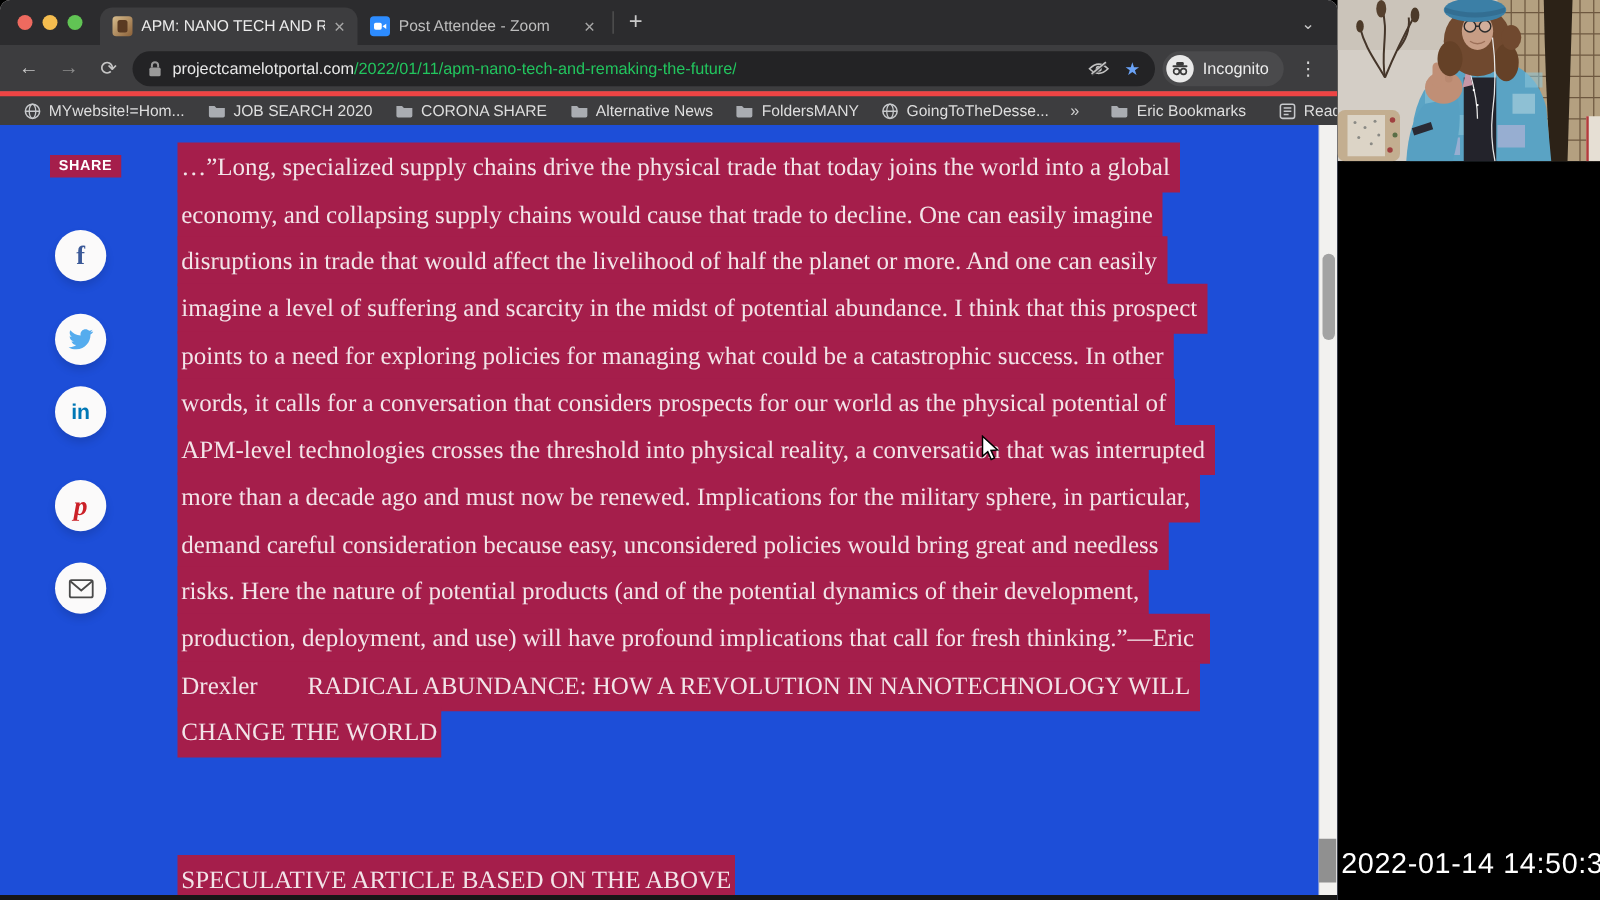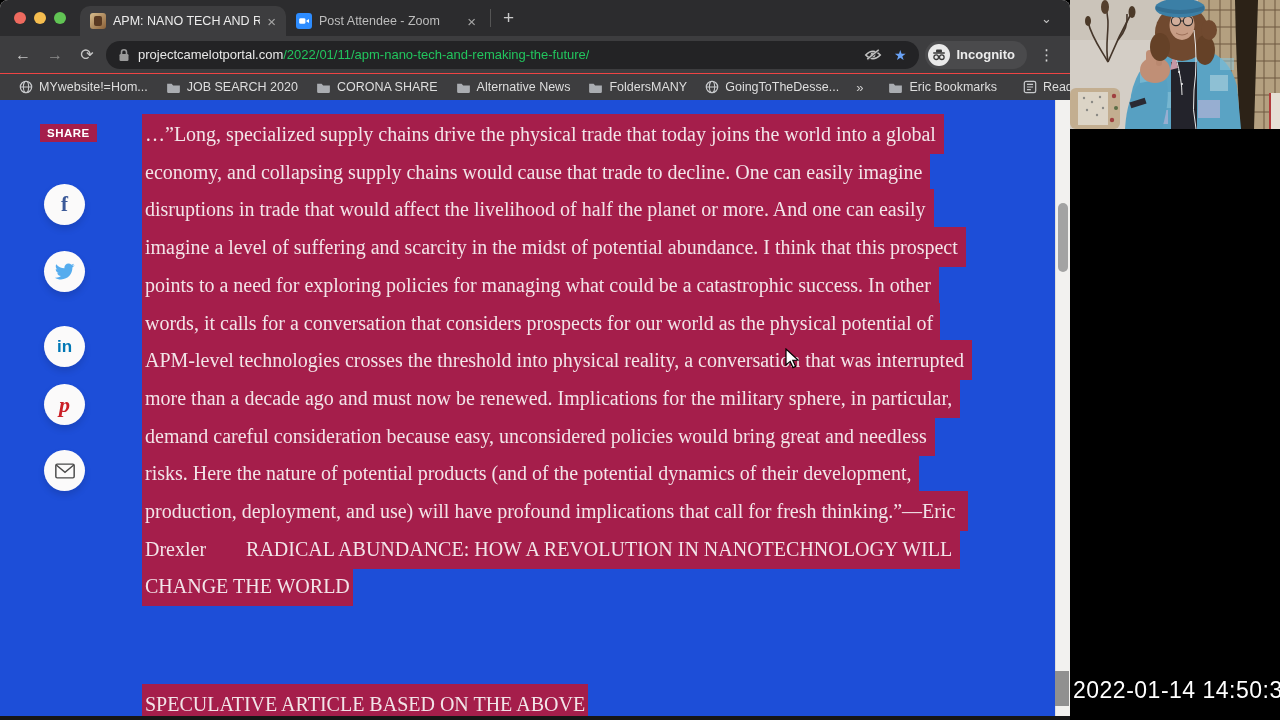--- a/index.html
+++ b/index.html
@@ -36,26 +36,26 @@
              padding:0 10px; gap:6px; flex-shrink:0; }
   .nav-btn { width:26px; text-align:center; color:#c6c6c6; font-size:16px; }
   .nav-btn.fwd { color:#8d8d8d; }
   .omnibox { flex:1; height:28px; background:#232325; border-radius:14px; display:flex;
              align-items:center; padding:0 12px; gap:8px; min-width:0; }
   .url { font-size:13px; color:#e8e8e8; white-space:nowrap; overflow:hidden; }
   .url-path { color:#22c55e; }
   .omni-right { margin-left:auto; display:flex; align-items:center; gap:12px; }
   .star-icon { color:#6aa3f7; font-size:14px; }
   .incognito-badge { height:28px; border-radius:14px; background:#4a4a4c; display:flex;
-                     align-items:center; gap:7px; padding:0 12px 0 3px; color:#ececec; font-size:13px;font-weight:bold; }
+                     align-items:center; gap:7px; padding:0 12px 0 3px; color:#ececec; font-size:13px; }
   .incog-circle { width:22px; height:22px; border-radius:50%; background:#e9e9e9;
                   display:grid; place-items:center; }
   .kebab { color:#d6d6d6; font-size:15px; padding:0 6px; letter-spacing:0; }
 
-  .bookmarks { height:27px; background:#3d3d3f; border-top:1px solid #ef4444; display:flex;
+  .bookmarks { height:27px; background:#3d3d3f; border-top:4px solid #ef4444; display:flex;
                align-items:center; padding:0 10px; font-size:12.5px; color:#dedede; flex-shrink:0; }
   .bm { display:flex; align-items:center; gap:6px; padding:0 9px; white-space:nowrap; }
   .bm-spacer { flex:1; }
   .bm-chevron { color:#cfcfcf; padding:0 8px; font-size:13px; }
   .bm-sep { width:1px; height:15px; background:#5b5b5d; margin:0 4px; }
 
   
   .page { flex:1; position:relative; background:#1d4ed8; overflow:hidden; }
 
   .share-label { position:absolute; left:40px; top:24px; background:#a51e4b; color:#fff;
@@ -226,21 +226,21 @@
       <span class="share-label">SHARE</span>
 
       <span class="share-btn" style="top:84px">
         <span class="fb-glyph">f</span>
       </span>
       <span class="share-btn" style="top:151px">
         <svg width="21" height="21" viewBox="0 0 24 24">
             <path fill="#55acee" d="M23.4 4.8c-.8.4-1.7.6-2.6.8.9-.6 1.6-1.5 2-2.5-.9.5-1.9.9-2.9 1.1C19 3.3 17.8 2.8 16.5 2.8c-2.5 0-4.6 2-4.6 4.6 0 .4 0 .7.1 1-3.8-.2-7.2-2-9.4-4.8-.4.7-.6 1.5-.6 2.3 0 1.6.8 3 2 3.8-.7 0-1.4-.2-2-.5v.1c0 2.2 1.6 4.1 3.7 4.5-.4.1-.8.2-1.2.2-.3 0-.6 0-.9-.1.6 1.8 2.3 3.1 4.3 3.2-1.6 1.2-3.6 2-5.7 2H1c2 1.3 4.5 2 7 2 8.4 0 13-7 13-13v-.6c.9-.6 1.7-1.4 2.4-2.3z"></path>
           </svg>
       </span>
-      <span class="share-btn" style="top:226px">
+      <span class="share-btn" style="top:209px">
         <span class="in-glyph">in</span>
       </span>
       <span class="share-btn" style="top:284px">
         <span class="pin-glyph">p</span>
       </span>
       <span class="share-btn" style="top:350px">
         <svg width="22" height="18" viewBox="0 0 24 19">
             <rect x="2" y="2" width="20" height="15" rx="1.5" fill="none" stroke="#4a4a4a" stroke-width="1.6"></rect>
             <path d="M2.5 3 L12 11 L21.5 3" fill="none" stroke="#4a4a4a" stroke-width="1.6"></path>
           </svg>

